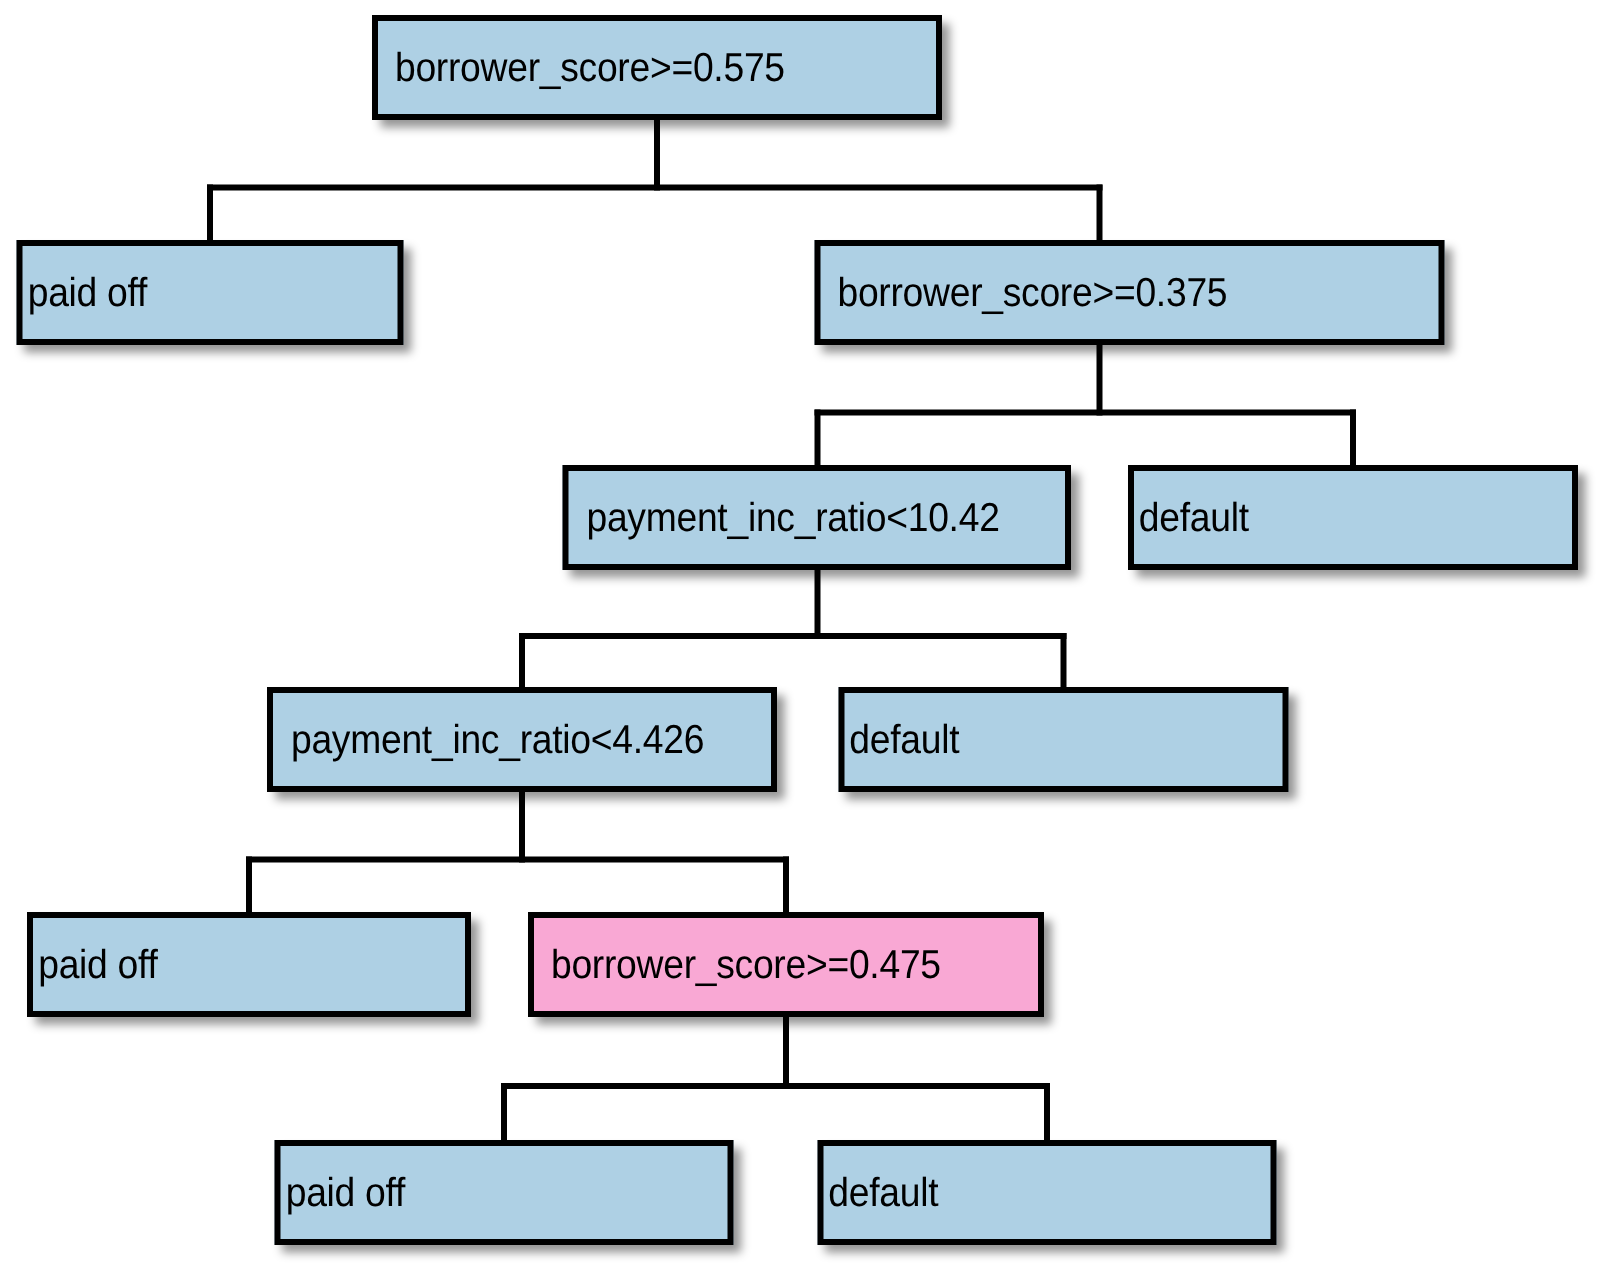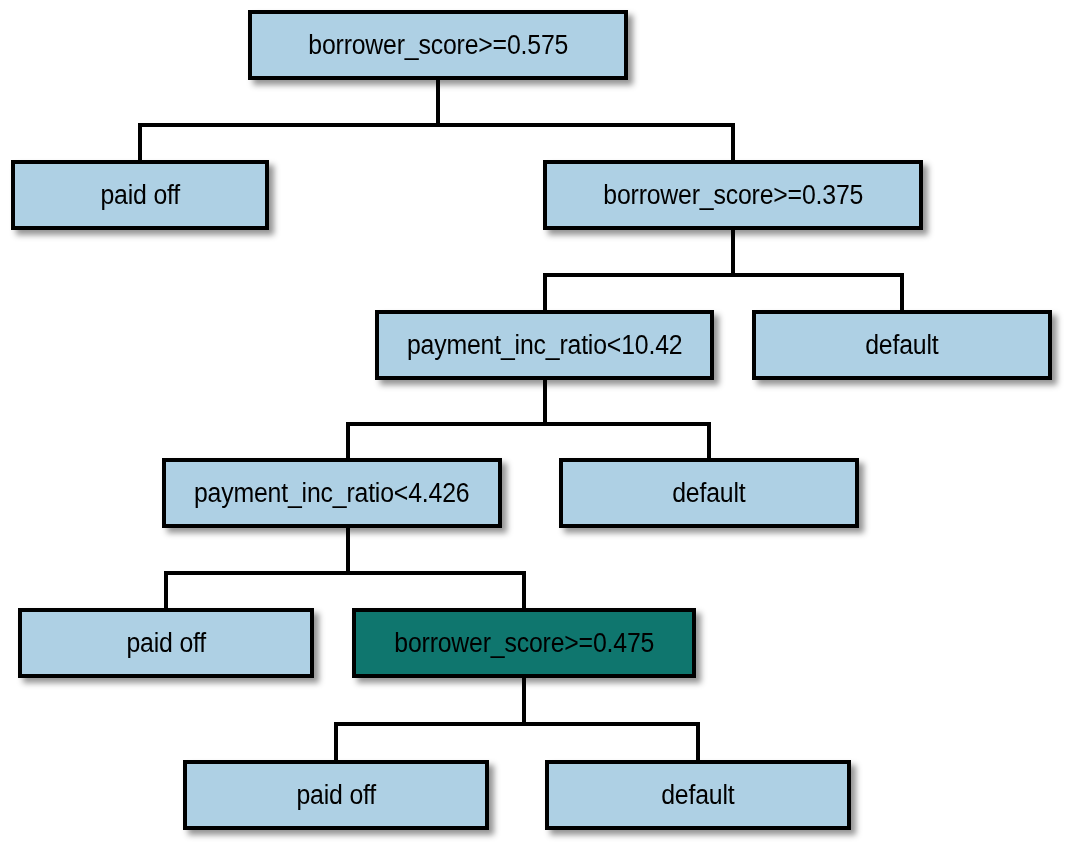--- a/index.html
+++ b/index.html
@@ -27,21 +27,20 @@
     pointer-events: none;
   }
   .node {
     position: absolute;
     box-sizing: border-box;
     background: #aed0e4;
     border: 4px solid #000000;
     box-shadow: 5px 5px 6px rgba(0,0,0,0.42);
     display: flex;
     align-items: center;
-    justify-content: center;
     z-index: 2;
   }
   .node-label {
     font-family: "Liberation Sans", sans-serif;
     font-size: 27px;
     line-height: 1;
     color: #000000;
     white-space: nowrap;
     letter-spacing: -0.2px;
     transform: scaleX(0.92);
@@ -72,39 +71,39 @@
       <line x1="336" y1="724" x2="698" y2="724" stroke="#000000" stroke-width="4" stroke-linecap="square"></line>
       <line x1="336" y1="724" x2="336" y2="760" stroke="#000000" stroke-width="4" stroke-linecap="square"></line>
       <line x1="698" y1="724" x2="698" y2="760" stroke="#000000" stroke-width="4" stroke-linecap="square"></line>
     </svg>
 <div class="node" style="left: 248px; top: 10px; width: 380px; height: 70px; background: rgb(174, 208, 228); border-color: rgb(0, 0, 0);">
       <span class="node-label">borrower_score&gt;=0.575</span>
     </div>
     <div class="node" style="left: 11px; top: 160px; width: 258px; height: 70px; background: rgb(174, 208, 228); border-color: rgb(0, 0, 0);">
       <span class="node-label">paid off</span>
     </div>
-    <div class="node" style="left: 543px; top: 160px; width: 380px; height: 70px; background: rgb(174, 208, 228); border-color: rgb(0, 0, 0);">
+    <div class="node" style="left: 543px; top: 160px; width: 420px; height: 70px; background: rgb(174, 208, 228); border-color: rgb(0, 0, 0);">
       <span class="node-label">borrower_score&gt;=0.375</span>
     </div>
     <div class="node" style="left: 375px; top: 310px; width: 339px; height: 70px; background: rgb(174, 208, 228); border-color: rgb(0, 0, 0);">
       <span class="node-label">payment_inc_ratio&lt;10.42</span>
     </div>
     <div class="node" style="left: 752px; top: 310px; width: 300px; height: 70px; background: rgb(174, 208, 228); border-color: rgb(0, 0, 0);">
       <span class="node-label">default</span>
     </div>
-    <div class="node" style="left: 162px; top: 458px; width: 340px; height: 70px; background: rgb(174, 208, 228); border-color: rgb(0, 0, 0);">
+    <div class="node" style="left: 178px; top: 458px; width: 340px; height: 70px; background: rgb(174, 208, 228); border-color: rgb(0, 0, 0);">
       <span class="node-label">payment_inc_ratio&lt;4.426</span>
     </div>
     <div class="node" style="left: 559px; top: 458px; width: 300px; height: 70px; background: rgb(174, 208, 228); border-color: rgb(0, 0, 0);">
       <span class="node-label">default</span>
     </div>
     <div class="node" style="left: 18px; top: 608px; width: 296px; height: 70px; background: rgb(174, 208, 228); border-color: rgb(0, 0, 0);">
       <span class="node-label">paid off</span>
     </div>
-    <div class="node" style="left: 352px; top: 608px; width: 344px; height: 70px; background: #0f766e; border-color: rgb(0, 0, 0);">
+    <div class="node" style="left: 352px; top: 608px; width: 344px; height: 70px; background: #f9a8d4; border-color: rgb(0, 0, 0);">
       <span class="node-label">borrower_score&gt;=0.475</span>
     </div>
     <div class="node" style="left: 183px; top: 760px; width: 306px; height: 70px; background: rgb(174, 208, 228); border-color: rgb(0, 0, 0);">
       <span class="node-label">paid off</span>
     </div>
     <div class="node" style="left: 545px; top: 760px; width: 306px; height: 70px; background: rgb(174, 208, 228); border-color: rgb(0, 0, 0);">
       <span class="node-label">default</span>
     </div>
   </div>
 

